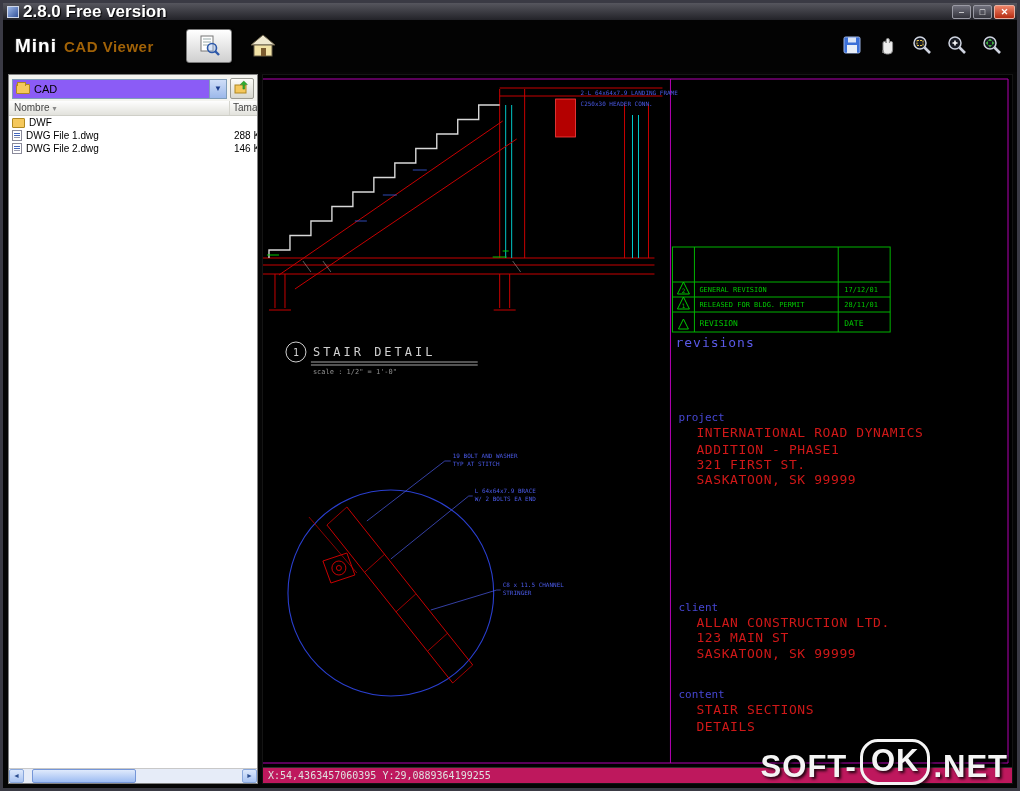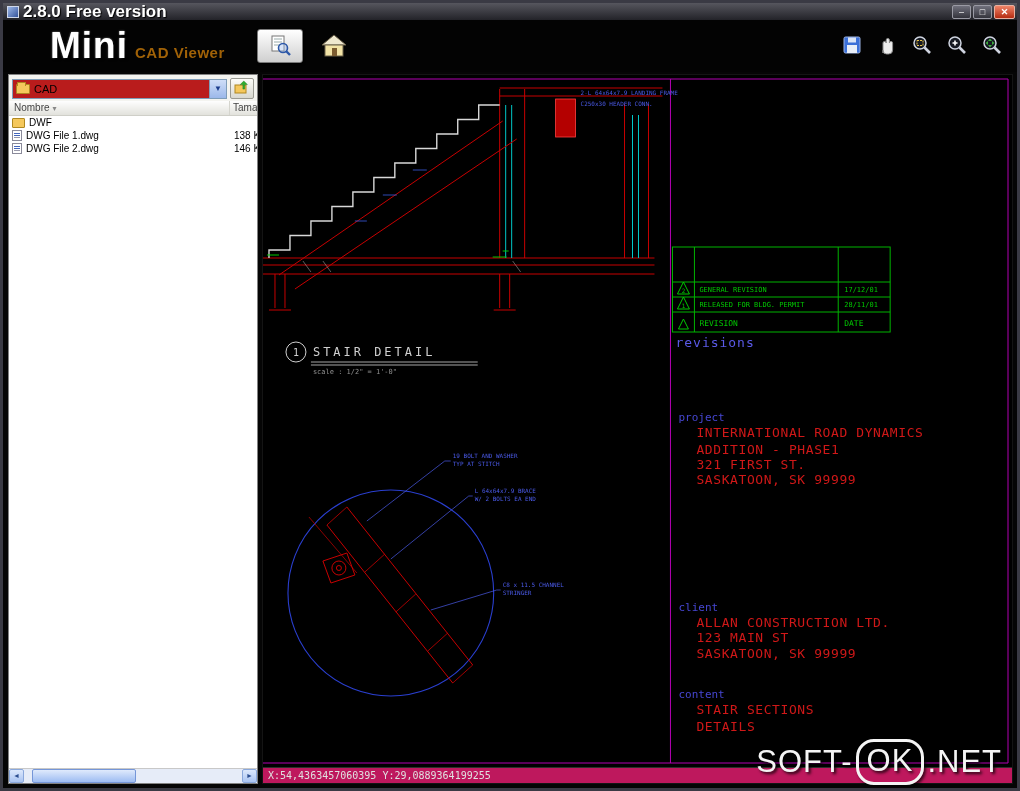--- a/index.html
+++ b/index.html
@@ -11,34 +11,34 @@
   .titlebar { height:17px; background:linear-gradient(#56565e,#232329); display:flex; align-items:center; padding:0 2px 0 4px; }
   .app-icon { width:12px; height:12px; background:linear-gradient(135deg,#9db8e8,#35549c); border:1px solid #cfd8ea; margin-right:4px; }
   .title-text { color:#fff; font-size:17px; font-weight:bold; text-shadow:1px 1px 1px #000; flex:1; white-space:nowrap; }
   .tb-btn { width:19px; height:14px; margin-left:2px; border:1px solid #9a9aa4; border-radius:2px; color:#fff; font-size:9px; line-height:12px; text-align:center; cursor:default; }
   .tb-min,.tb-max { background:linear-gradient(#70707c,#34343c); }
   .tb-close { background:linear-gradient(#f08468,#b52c12); border-color:#e8b0a0; width:21px; font-weight:bold; }
 
   
   .toolbar { height:52px; background:#030303; display:flex; align-items:center; }
   .logo { margin-left:12px; display:flex; align-items:baseline; }
-  .logo-mini { color:#fff; font-size:37px; font-weight:900; letter-spacing:1px; text-shadow:2px 2px 2px #000, 0 0 2px #888;margin-left:35px; }
+  .logo-mini { color:#fff; font-size:19px; font-weight:900; letter-spacing:1px; text-shadow:2px 2px 2px #000, 0 0 2px #888; }
   .logo-rest { color:#a16207; font-size:15px; font-weight:bold; margin-left:7px; letter-spacing:.5px; }
   .browse-btn { margin-left:32px; width:46px; height:34px; background:linear-gradient(#ffffff,#cfcfcf); border:1px solid #7a7a7a; border-radius:3px; box-shadow:1px 1px 2px #000; display:flex; align-items:center; justify-content:center; }
   .home-btn { margin-left:18px; background:none; border:none; }
   .tool-right { margin-left:auto; margin-right:12px; display:flex; gap:9px; }
   .tool-btn { width:26px; height:26px; background:none; border:none; display:flex; align-items:center; justify-content:center; }
 
   
   .main { display:flex; height:716px; background:#050505; }
 
   
   .sidebar { width:250px; margin:2px 4px 4px 5px; background:#fff; border:1px solid #828282; display:flex; flex-direction:column; font-size:10px; color:#000; }
   .picker-row { display:flex; align-items:center; padding:3px 3px 2px 3px; background:#f4f4f0; }
-  .combo { flex:1; height:20px; border:1px solid #7f9db9; background:#b91c1c; display:flex; align-items:center; }
+  .combo { flex:1; height:20px; border:1px solid #7f9db9; background:#8b5cf6; display:flex; align-items:center; }
   .folder-ico { width:14px; height:10px; background:#f5c85c; border:1px solid #b08820; border-radius:1px; margin:0 4px 0 3px; position:relative; }
   .folder-ico:before { content:""; position:absolute; top:-3px; left:0; width:7px; height:3px; background:#f5c85c; border:1px solid #b08820; border-bottom:none; border-radius:1px 1px 0 0; }
   .combo-text { flex:1; font-size:11px; }
   .combo-btn { width:17px; height:18px; background:linear-gradient(#cfdef8,#9cb8ea); border-left:1px solid #7f9db9; color:#1c3d8c; font-size:8px; text-align:center; line-height:18px; }
   .up-btn { width:24px; height:21px; margin-left:3px; background:linear-gradient(#fcfcf8,#d8d8d0); border:1px solid #9a9a92; border-radius:2px; display:flex; align-items:center; justify-content:center; }
   .list-header { display:flex; height:15px; background:linear-gradient(#fefefe,#e2e2dc); border-bottom:1px solid #cfcfc8; color:#444;gap:18px; }
   .col-name { flex:1; padding:1px 0 0 5px; }
   .sort-ico { color:#888; font-size:8px; margin-left:3px; }
   .col-size { width:28px; border-left:1px solid #d5d5ce; padding:1px 0 0 3px; overflow:hidden; white-space:nowrap; }
   .file-list { flex:1; overflow:hidden; }
@@ -52,21 +52,21 @@
   .sb-btn { width:15px; height:14px; background:linear-gradient(#dce8fc,#aac4f2); border:1px solid #8aa8dc; border-radius:2px; color:#2b4d8f; font-size:7px; line-height:12px; text-align:center; }
   .sb-track { flex:1; position:relative; background:#e6ecf8; }
   .sb-thumb { position:absolute; left:8px; top:0; width:104px; height:14px; background:linear-gradient(#dfeafc,#9dbcf2); border:1px solid #7596d8; border-radius:2px; }
 
   
   .canvas { flex:1; position:relative; margin:2px 4px 4px 0; background:#000; border:1px solid #141414; }
   .canvas svg { position:absolute; left:0; top:0; width:100%; height:calc(100% - 16px); }
   .statusbar { position:absolute; left:0; right:0; bottom:0; height:16px; background:#be185d; border-top:1px solid #2e2e2e; color:#e0e0e0; font-family:"DejaVu Sans Mono", monospace; font-size:10px; line-height:15px; padding-left:5px; }
 
   
-  .watermark { position:absolute; right:18px; bottom:6px; display:flex; align-items:center; color:#f4f4f4; font-size:31px; font-weight:normal; text-shadow:2px 2px 3px rgba(0,0,0,.85); letter-spacing:1px; }
+  .watermark { position:absolute; right:12px; bottom:6px; display:flex; align-items:flex-end; color:#f4f4f4; font-size:31px; font-weight:bold; text-shadow:2px 2px 3px rgba(0,0,0,.85); letter-spacing:1px; }
   .wm-box { border:3px solid #f4f4f4; border-radius:18px; padding:1px 8px 3px 8px; margin:0 3px; box-shadow:2px 2px 3px rgba(0,0,0,.7); }
 
   text { font-family:"DejaVu Sans Mono", monospace; }
 </style>
 </head>
 <body>
 
 <div class="window">
 
   <div class="titlebar">
@@ -174,21 +174,21 @@
       </div>
       <div class="file-list">
         <div class="file-row">
           <span class="row-ico ico-folder"></span>
           <span>DWF</span>
           <span class="file-size"></span>
         </div>
         <div class="file-row">
           <span class="row-ico ico-dwg"></span>
           <span>DWG File 1.dwg</span>
-          <span class="file-size">138 K</span>
+          <span class="file-size">288 K</span>
         </div>
         <div class="file-row">
           <span class="row-ico ico-dwg"></span>
           <span>DWG File 2.dwg</span>
           <span class="file-size">146 K</span>
         </div>
       </div>
       <div class="hscroll">
         <span class="sb-btn">◄</span>
         <span class="sb-track">

